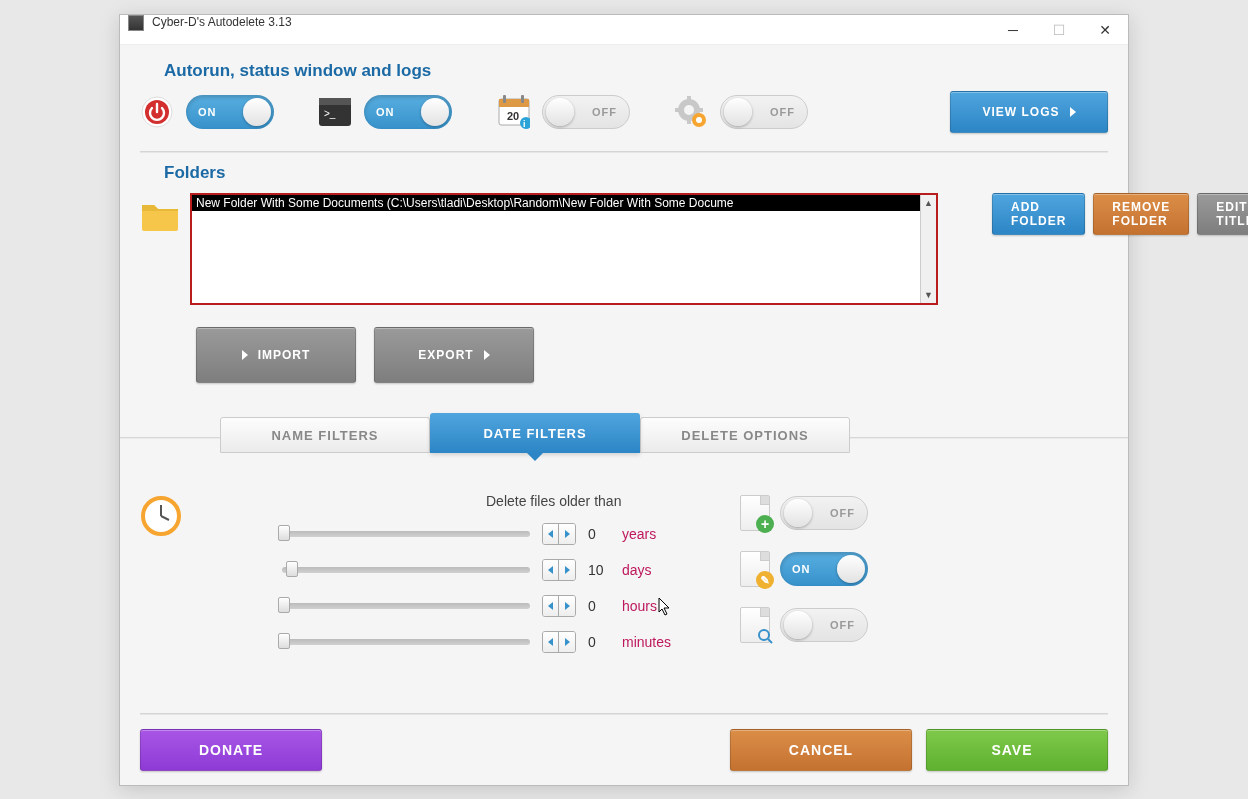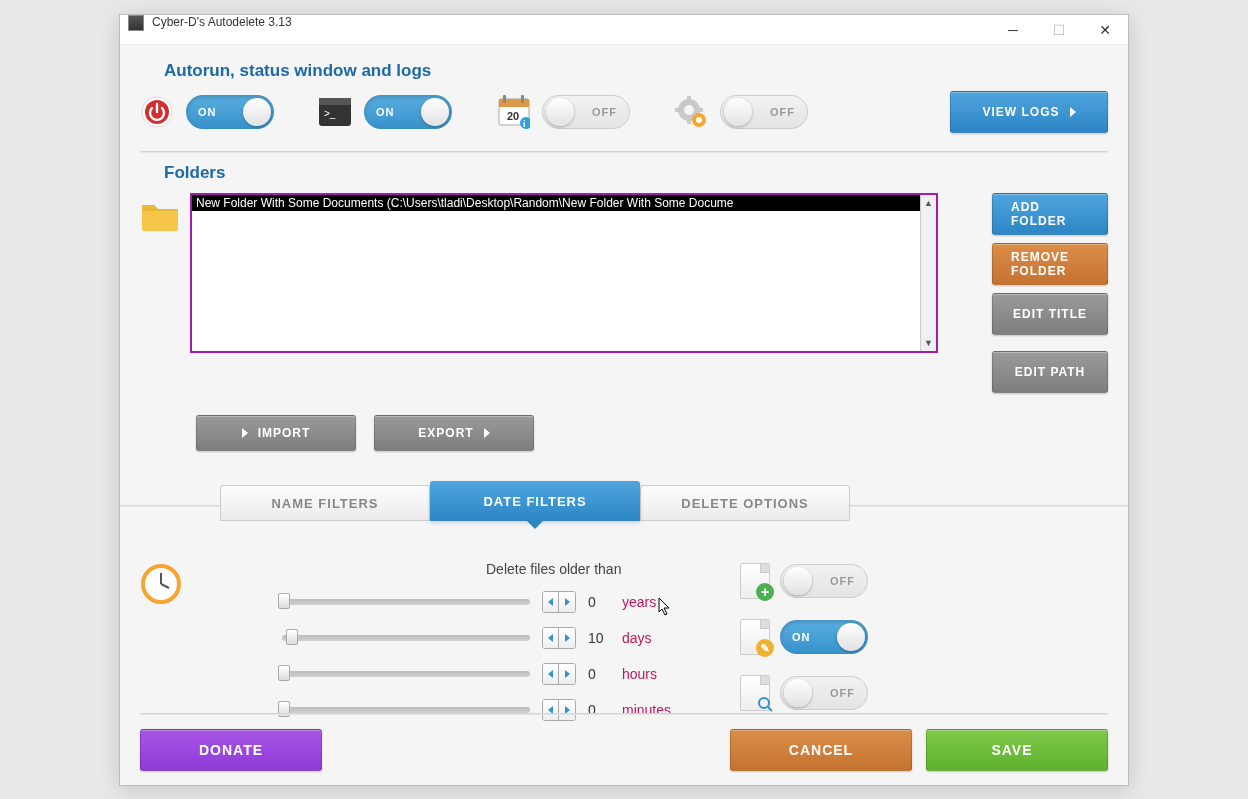--- a/index.html
+++ b/index.html
@@ -33,30 +33,30 @@
 .btn.purple { background: linear-gradient(#a855e6,#8e3bd6); }
 .btn.green { background: linear-gradient(#7fc94a,#5fb130); padding-left: 8px; }
 .btn .tri { display:inline-block; width:0; height:0; border-top:5px solid transparent; border-bottom:5px solid transparent; }
 .btn .tri.r { border-left:6px solid #fff; }
 
 .hr { height: 2px; background: linear-gradient(to bottom,#ccc,#eee); margin: 8px 0 10px; }
 
 .folders-row { display: flex; gap: 12px; align-items:flex-start; }
 .folder-list-wrap { display:flex; gap:10px; align-items:flex-start; flex:1; }
 .folder-icon { width:40px; height:36px; margin-top:4px; }
-.folder-list { flex:1; height: 160px; background: #fff; border: 2px solid #a21caf; position:relative; overflow:hidden; }
+.folder-list { flex:1; height: 112px; background: #fff; border: 2px solid #b91c1c; position:relative; overflow:hidden; }
 .folder-list .item { background:#000; color:#fff; font-size:12px; padding:1px 4px; white-space:nowrap; }
 .folder-list .scrollbar { position:absolute; right:0; top:0; width:16px; height:100%; background:#f0f0f0; border-left:1px solid #ccc; }
 .folder-list .scrollbar .arrow { height:16px; display:flex; align-items:center; justify-content:center; font-size:9px; color:#555; }
 
-.side-buttons { display:flex; flex-direction:column; gap:8px; width:158px;padding-left:42px; }
+.side-buttons { display:flex; flex-direction:row; gap:8px; width:158px;padding-left:42px; }
 .side-buttons .btn { width:100%; height:42px; }
 
 .import-row { margin-top: 22px; display:flex; gap:18px; margin-left:56px; }
-.import-row .btn { width:160px; height:36px; }
+.import-row .btn { width:160px; height:56px; }
 
 .tabs-wrap { margin-top:30px; position:relative; }
 .tabline { height:2px; background:linear-gradient(to bottom,#ccc,#f5f5f5); position:absolute; left:-20px; right:-20px; top:24px; }
 .tabs { display:flex; margin-left:80px; position:relative; }
 .tab { width:210px; height:40px; display:flex; align-items:center; justify-content:center; font-size:13px; font-weight:bold; letter-spacing:1px; cursor:pointer; border-radius:3px 3px 0 0; position:relative; }
 .tab.inactive { background:linear-gradient(#fdfdfd,#ebebeb); color:#888; border:1px solid #ccc; margin-top:4px; height:36px; }
 .tab.active { background:linear-gradient(#4fa5de,#2c85c5); color:#fff; box-shadow:0 2px 4px rgba(0,0,0,0.15); z-index:2; }
 .tab.active::after { content:''; position:absolute; bottom:-8px; left:50%; margin-left:-8px; width:0; height:0; border-left:8px solid transparent; border-right:8px solid transparent; border-top:8px solid #2c85c5; }
 
 .filter-body { padding-top:40px; display:flex; gap:24px; }

